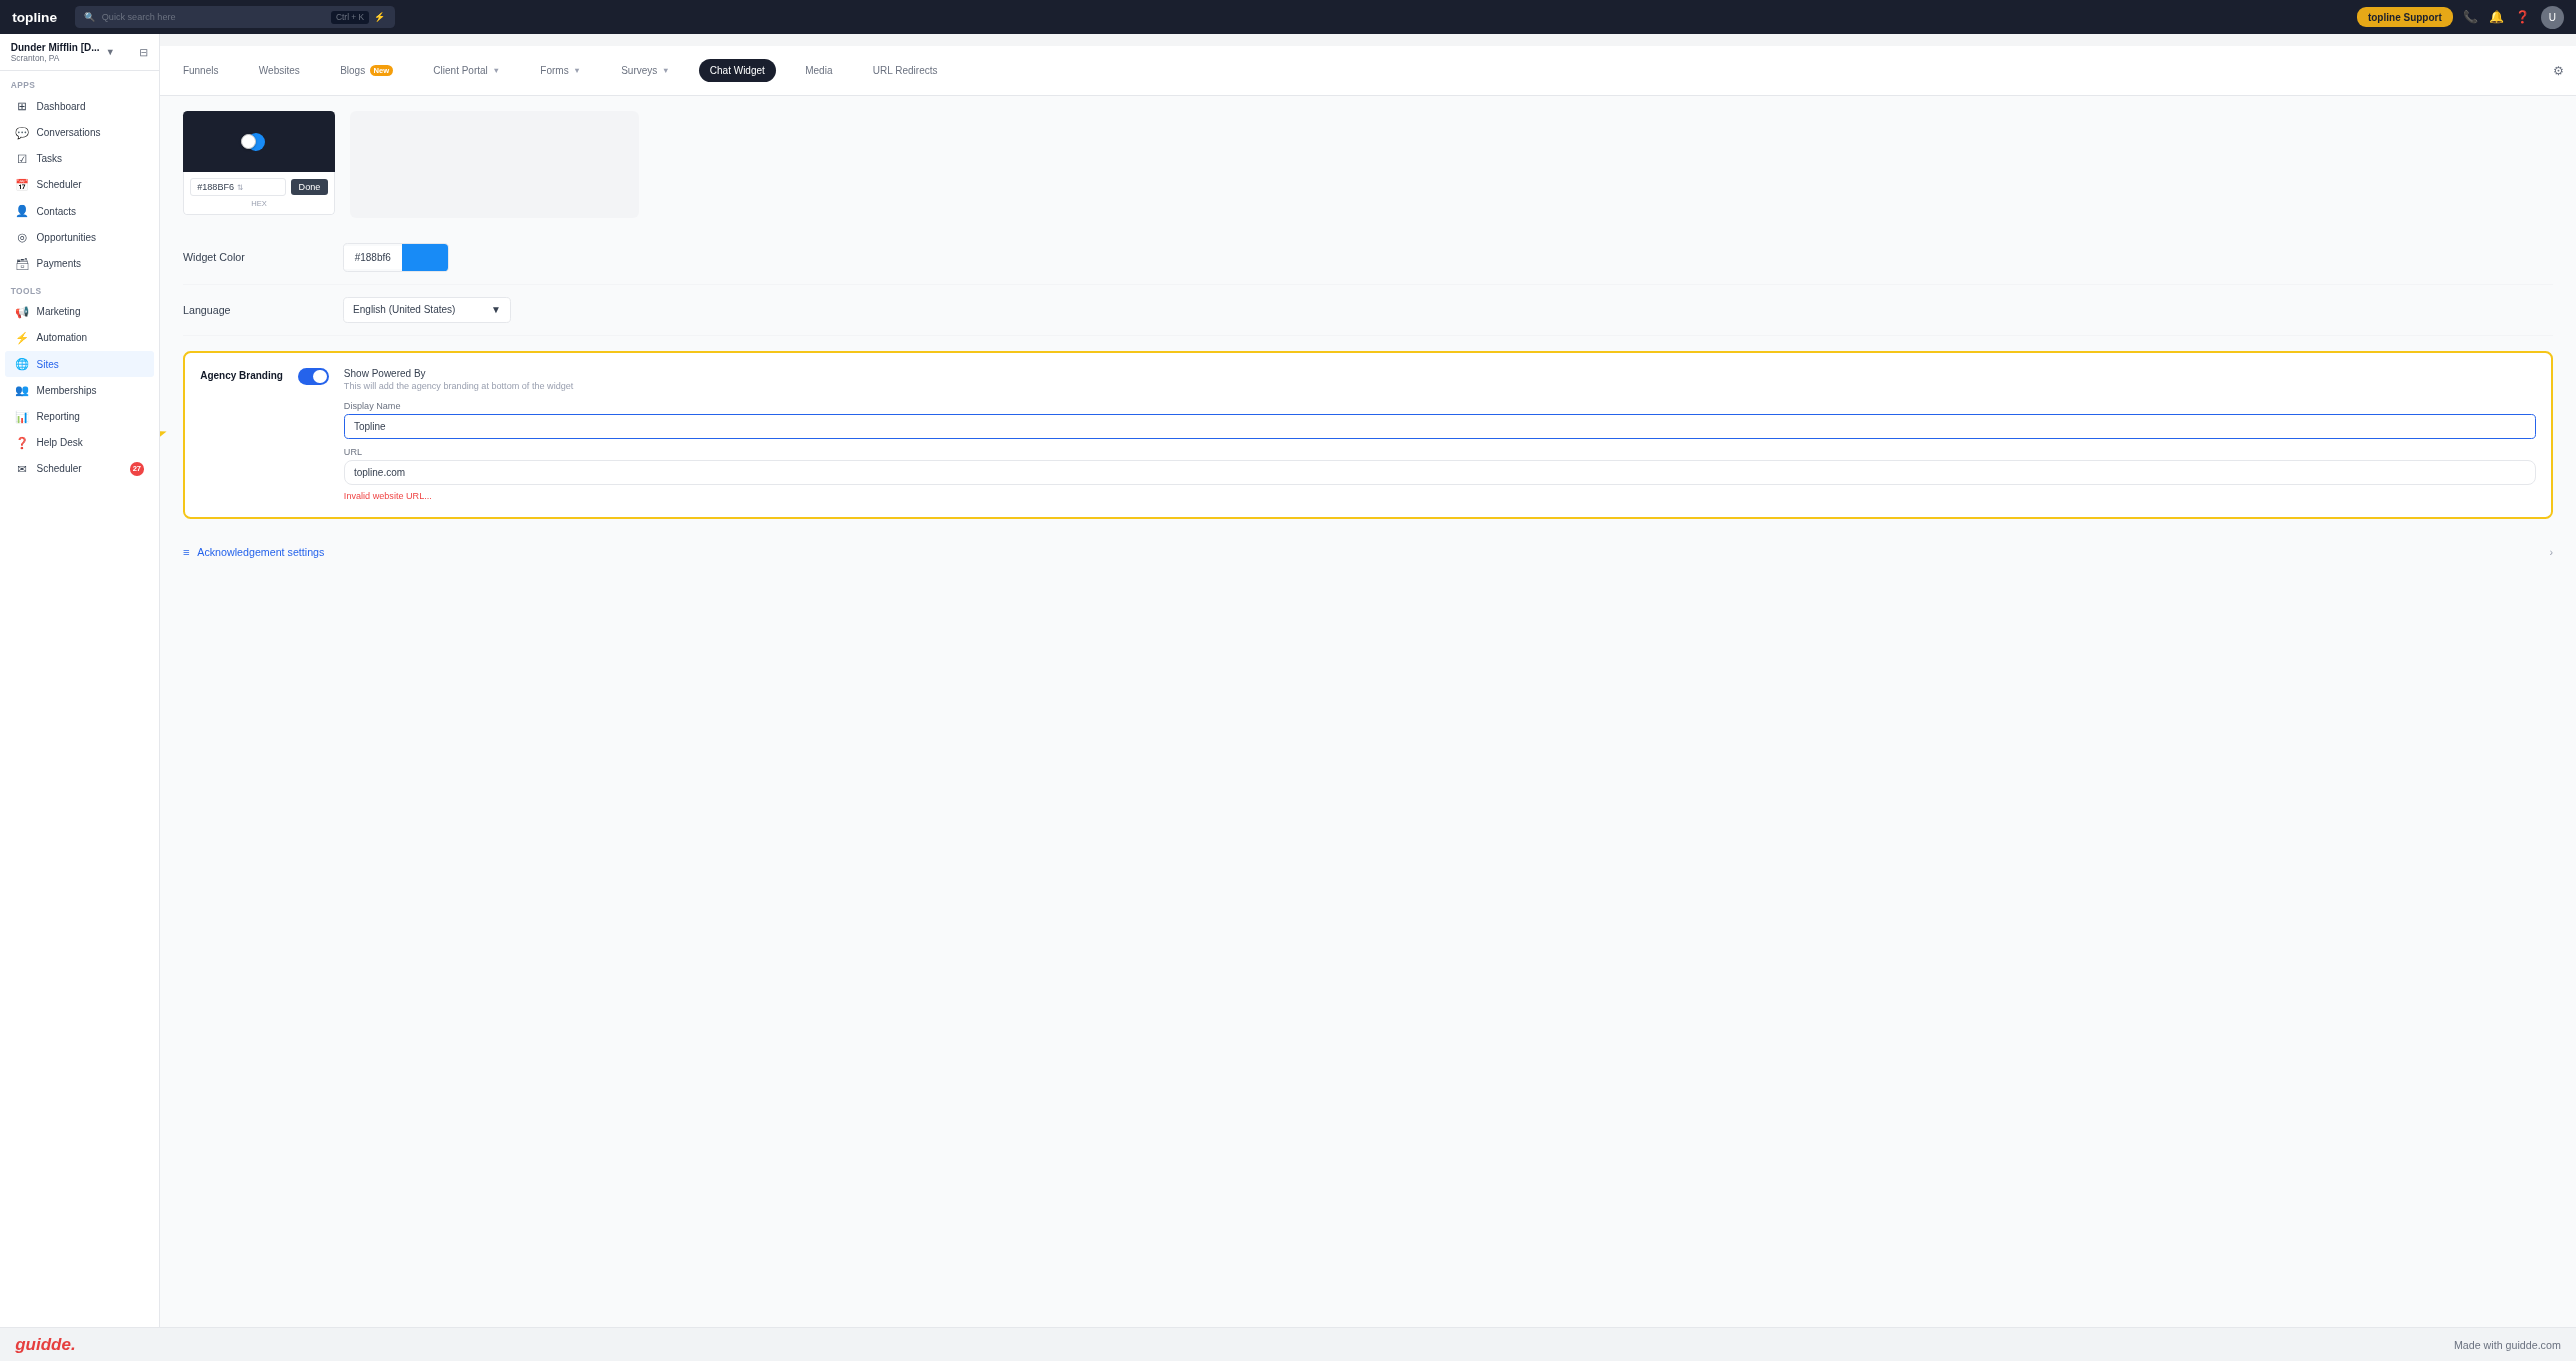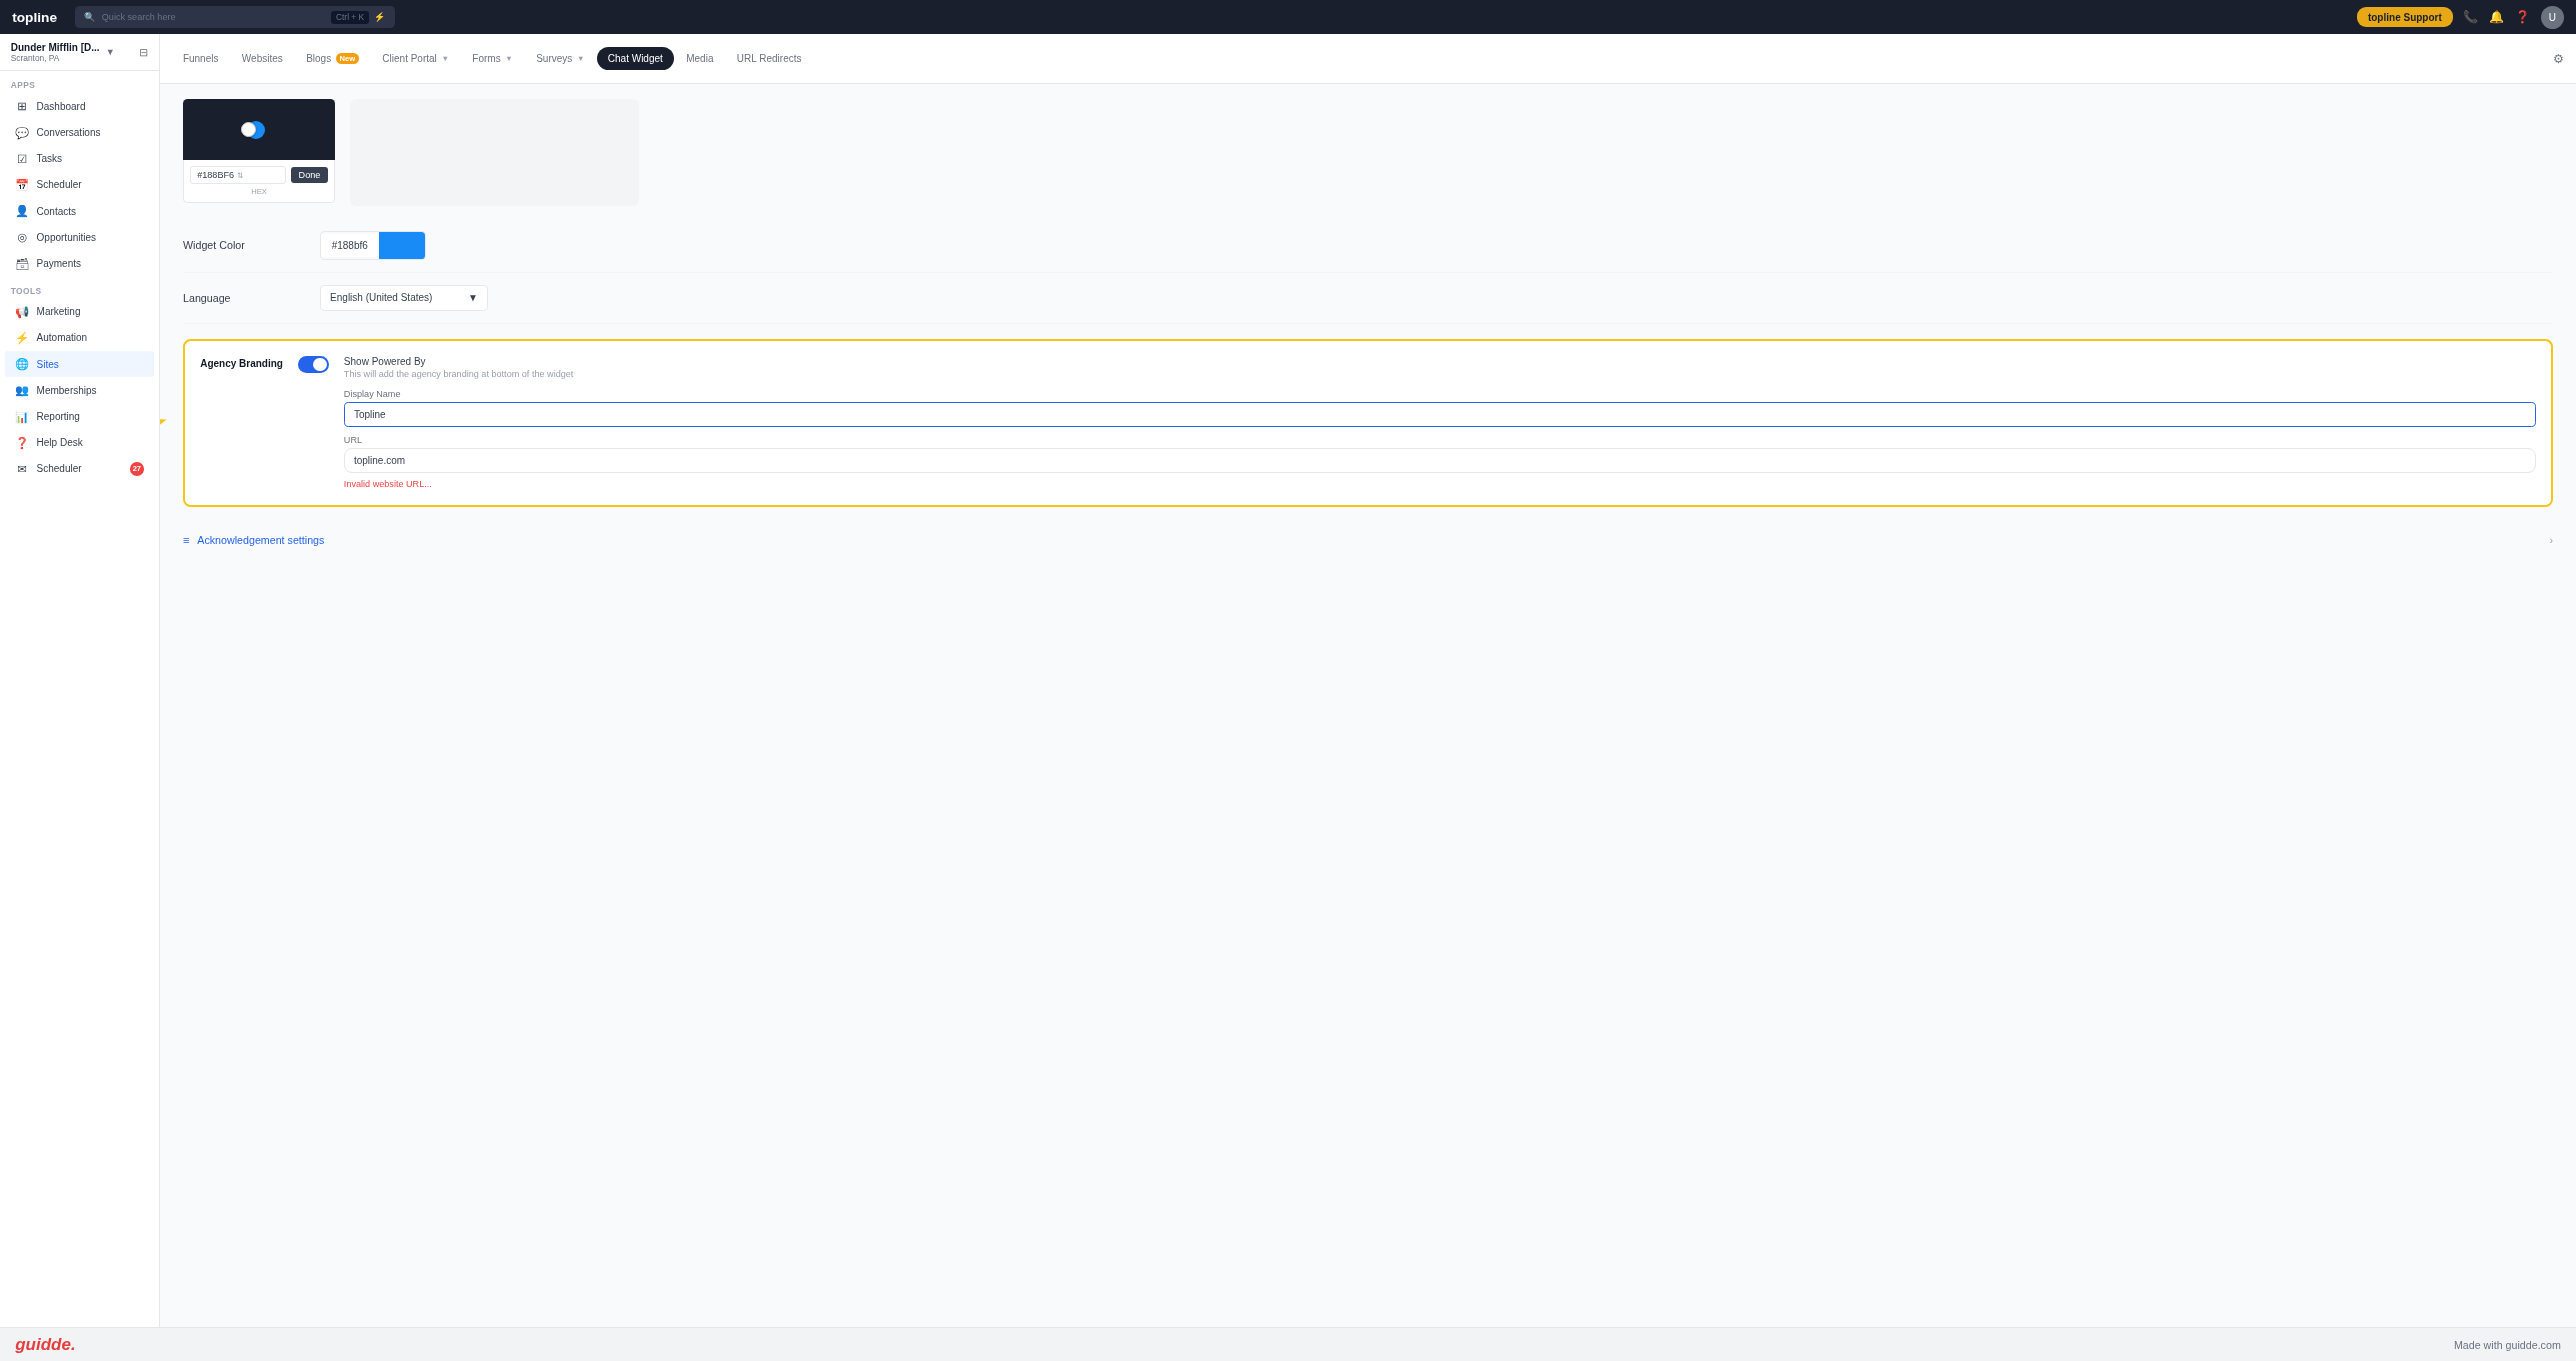--- a/index.html
+++ b/index.html
@@ -38,39 +38,39 @@
     .sidebar-item .icon { font-size: 11.4px; width: 13.7px; text-align: center; }
     .badge-red { background: #ef4444; color: white; border-radius: 50%; font-size: 7.6px; min-width: 13.7px; height: 13.7px; display: flex; align-items: center; justify-content: center; margin-left: auto; font-weight: 600; }
 
     
     .main-content {
       position: fixed; top: 34px; left: 160px; right: 0; bottom: 34px; display: flex; flex-direction: column; overflow: hidden;
     }
 
     
     .tab-bar {
-      display: flex; align-items: center; background: white; border-bottom: 0.8px solid #e5e7eb; padding: 0 12.2px; gap: 2px; height: 50px; flex-shrink: 0;
+      display: flex; align-items: center; background: white; border-bottom: 0.8px solid #e5e7eb; padding: 0 12.2px; gap: 19px; height: 50px; flex-shrink: 0; margin-top: 12px;
     }
     .tab-item {
       padding: 6.1px 10.7px; font-size: 10px; color: #6b7280; cursor: pointer; border-radius: 3px; white-space: nowrap; display: flex; align-items: center; gap: 4.6px;
     }
     .tab-item.active { background: #1a1f2e; color: white; border-radius: 15.2px; }
     .tab-new-badge { background: #f59e0b; color: white; font-size: 7.6px; padding: 0.8px 3.8px; border-radius: 6.1px; font-weight: 600; }
     .tab-chevron { font-size: 7.6px; color: #9aa0b0; }
     .tab-settings { margin-left: auto; font-size: 12.2px; color: #6b7280; cursor: pointer; }
 
     
     .content-area {
       flex: 1; overflow-y: auto; background: #f9fafb; position: relative; padding: 15.2px 23px;
     }
     .done-btn { background: #374151; color: white; border: none; border-radius: 3px; padding: 3px 7.6px; font-size: 9.1px; cursor: pointer; }
 
     
     .settings-row {
-      display: flex; align-items: center; padding: 12.2px 0; border-bottom: 0.8px solid #f3f4f6; gap: 0;
+      display: flex; align-items: center; padding: 12.2px 0; border-bottom: 0.8px solid #f3f4f6; gap: 23px;
     }
     .settings-label { font-size: 10.7px; color: #374151; font-weight: 500; width: 137px; flex-shrink: 0; }
     .color-swatch-row { display: flex; align-items: center; border: 0.8px solid #e5e7eb; border-radius: 4.6px; overflow: hidden; }
     .color-hex-display { padding: 6.1px 10.7px; font-size: 10px; color: #374151; background: white; }
     .color-preview-block { width: 46px; height: 27.4px; background: #188bf6; }
 
     
     .language-select {
       border: 0.8px solid #e5e7eb; border-radius: 4.6px; padding: 6.1px 9.1px; font-size: 10px; color: #374151; background: white; min-width: 168px; display: flex; align-items: center; justify-content: space-between; cursor: pointer;
     }

